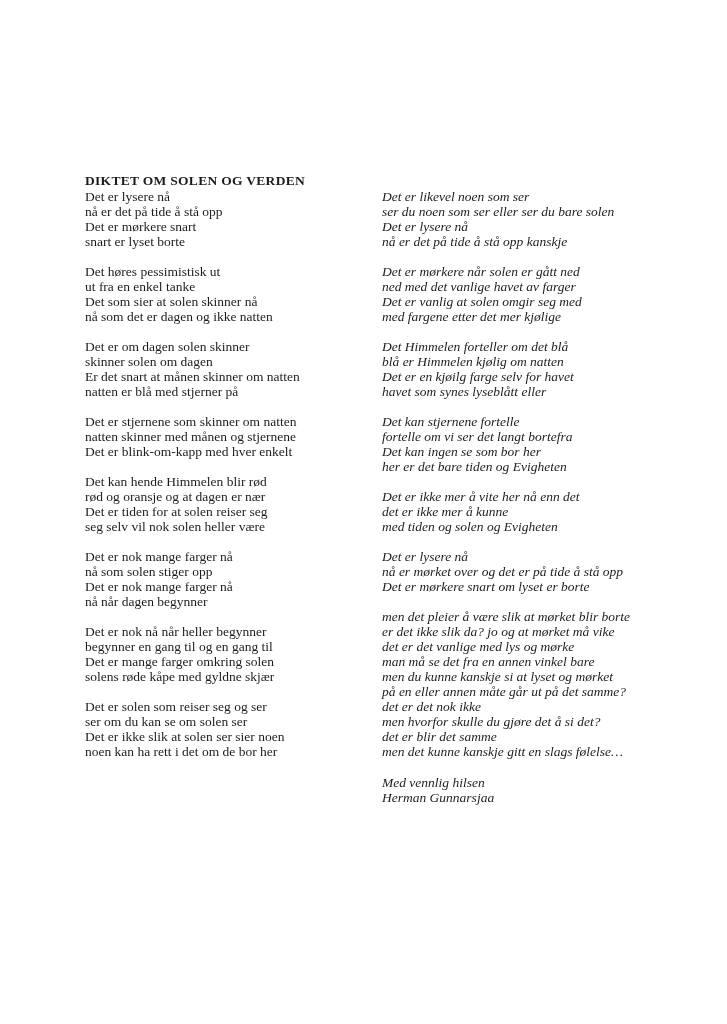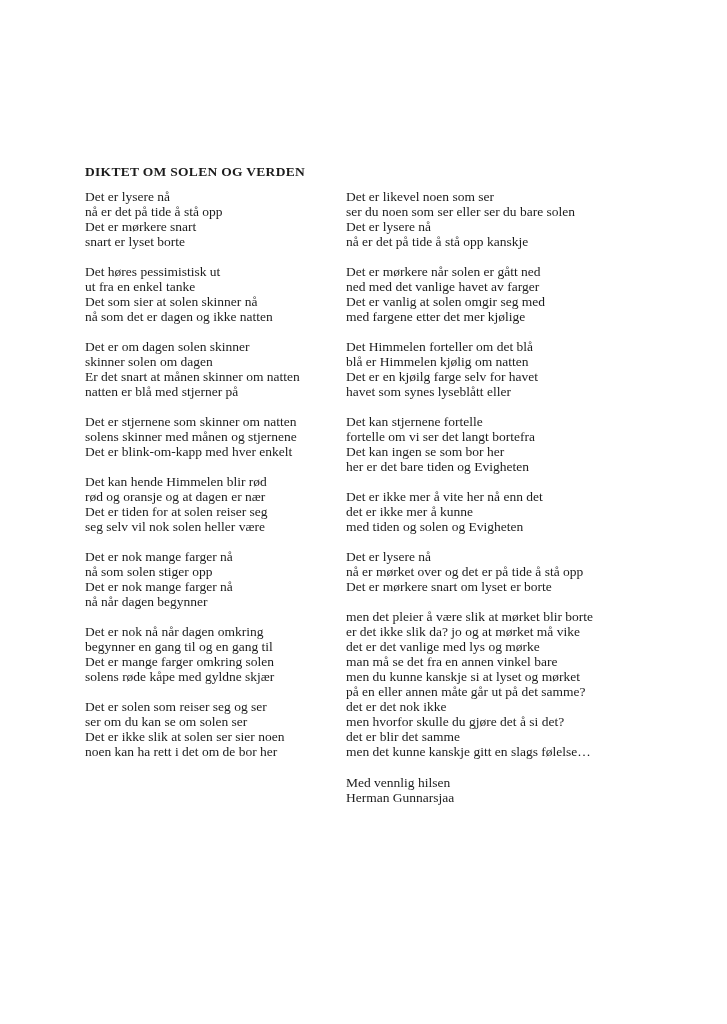--- a/index.html
+++ b/index.html
@@ -12,33 +12,33 @@
     width: 727px;
     height: 1024px;
     background: #ffffff;
     overflow: hidden;
     font-family: "Liberation Serif", serif;
     color: #1c1c1c;
   }
   .doc-title {
     position: absolute;
     left: 85px;
-    top: 164px;
+    top: 173px;
     font-size: 13.5px;
     line-height: 15px;
     font-weight: 600;
     letter-spacing: 0.3px;
     white-space: nowrap;
   }
   .poem-column {
     position: absolute;
     top: 189px;
   }
   .poem-column.left  { left: 85px;  width: 272px; }
-  .poem-column.right { left: 346px; width: 340px; }
+  .poem-column.right { left: 382px; width: 340px; font-style: italic; }
   .stanza { margin-bottom: 15px; }
   .poem-line {
     font-size: 13.5px;
     line-height: 15px;
     white-space: nowrap;
   }
   .signoff {
     margin-top: 16px;
   }
 </style>
@@ -63,37 +63,37 @@
         <div class="poem-line">nå som det er dagen og ikke natten</div>
       </div>
       <div class="stanza">
         <div class="poem-line">Det er om dagen solen skinner</div>
         <div class="poem-line">skinner solen om dagen</div>
         <div class="poem-line">Er det snart at månen skinner om natten</div>
         <div class="poem-line">natten er blå med stjerner på</div>
       </div>
       <div class="stanza">
         <div class="poem-line">Det er stjernene som skinner om natten</div>
-        <div class="poem-line">solens skinner med månen og stjernene</div>
+        <div class="poem-line">natten skinner med månen og stjernene</div>
         <div class="poem-line">Det er blink-om-kapp med hver enkelt</div>
       </div>
       <div class="stanza">
         <div class="poem-line">Det kan hende Himmelen blir rød</div>
         <div class="poem-line">rød og oransje og at dagen er nær</div>
         <div class="poem-line">Det er tiden for at solen reiser seg</div>
         <div class="poem-line">seg selv vil nok solen heller være</div>
       </div>
       <div class="stanza">
         <div class="poem-line">Det er nok mange farger nå</div>
         <div class="poem-line">nå som solen stiger opp</div>
         <div class="poem-line">Det er nok mange farger nå</div>
         <div class="poem-line">nå når dagen begynner</div>
       </div>
       <div class="stanza">
-        <div class="poem-line">Det er nok nå når dagen omkring</div>
+        <div class="poem-line">Det er nok nå når heller begynner</div>
         <div class="poem-line">begynner en gang til og en gang til</div>
         <div class="poem-line">Det er mange farger omkring solen</div>
         <div class="poem-line">solens røde kåpe med gyldne skjær</div>
       </div>
       <div class="stanza">
         <div class="poem-line">Det er solen som reiser seg og ser</div>
         <div class="poem-line">ser om du kan se om solen ser</div>
         <div class="poem-line">Det er ikke slik at solen ser sier noen</div>
         <div class="poem-line">noen kan ha rett i det om de bor her</div>
       </div>

